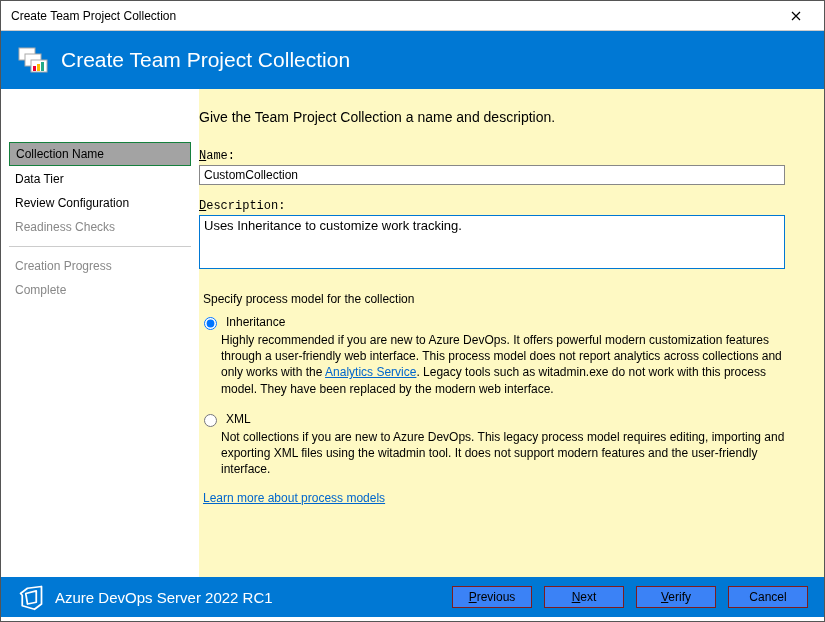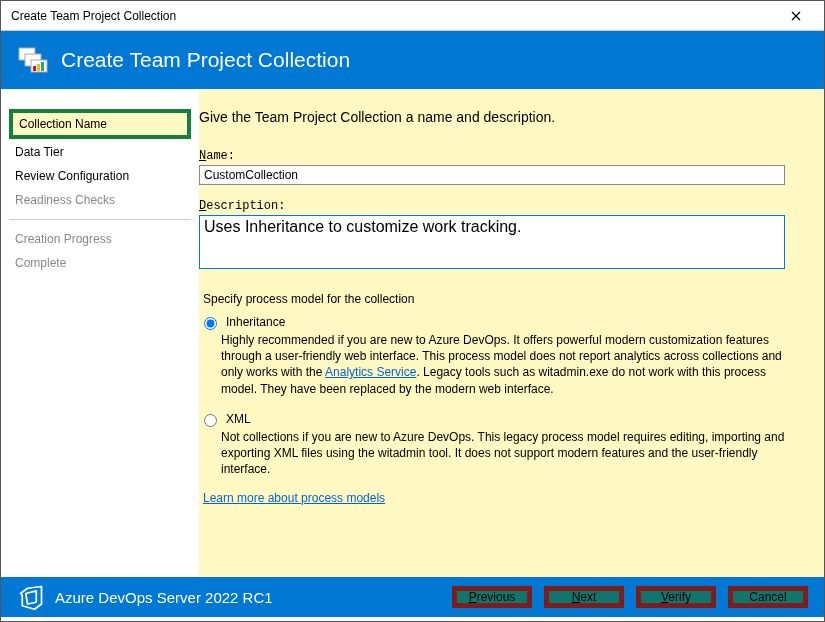--- a/index.html
+++ b/index.html
@@ -56,22 +56,23 @@
     border-right: none;
   }
   .side-item {
     font-size: 12px;
     padding: 4px 6px;
     margin-bottom: 2px;
     color: #000;
     cursor: default;
   }
   .side-item.selected {
-    border: 4px solid #15803d;
-    background: #fef9c3;
+    border: 1px solid #15803d;
+    background: #a3a3a3;
+    margin-top: 33px;
   }
   .side-item.disabled { color: #888; }
   .side-sep {
     border: none;
     border-top: 1px solid #ccc;
     margin: 8px 0;
   }
   .content {
     flex: 1;
     background: #fef9c3;
@@ -94,21 +95,21 @@
     font-size: 12px;
     padding: 2px 4px;
     border: 1px solid #888;
     background: #fff;
     margin-bottom: 14px;
   }
   textarea.desc-input {
     width: 586px;
     height: 54px;
     font-family: inherit;
-    font-size: 16px;
+    font-size: 13px;
     padding: 2px 4px;
     border: 1px solid #0078d4;
     background: #fff;
     resize: none;
     margin-bottom: 14px;
   }
   .section-label {
     font-size: 12px;
     margin: 6px 0 8px 4px;
   }
@@ -144,22 +145,22 @@
     color: #fff;
     justify-content: space-between;
   }
   .footer-left { display:flex; align-items:center; gap:10px; }
   .footer-logo { width:28px; height:28px; }
   .footer-product { font-size: 15px; }
   .footer-buttons { display:flex; gap:12px; }
   .btn {
     width: 80px;
     height: 22px;
-    background: #0f766e;
-    border: 5px solid #7f1d1d;
+    background: #3b82f6;
+    border: 1px solid #7f1d1d;
     font-family: inherit;
     font-size: 12px;
     cursor: pointer;
     display:flex;align-items:center;justify-content:center;
   }
   .btn .ul { text-decoration: underline; }
 </style>
 </head>
 <body>
 

